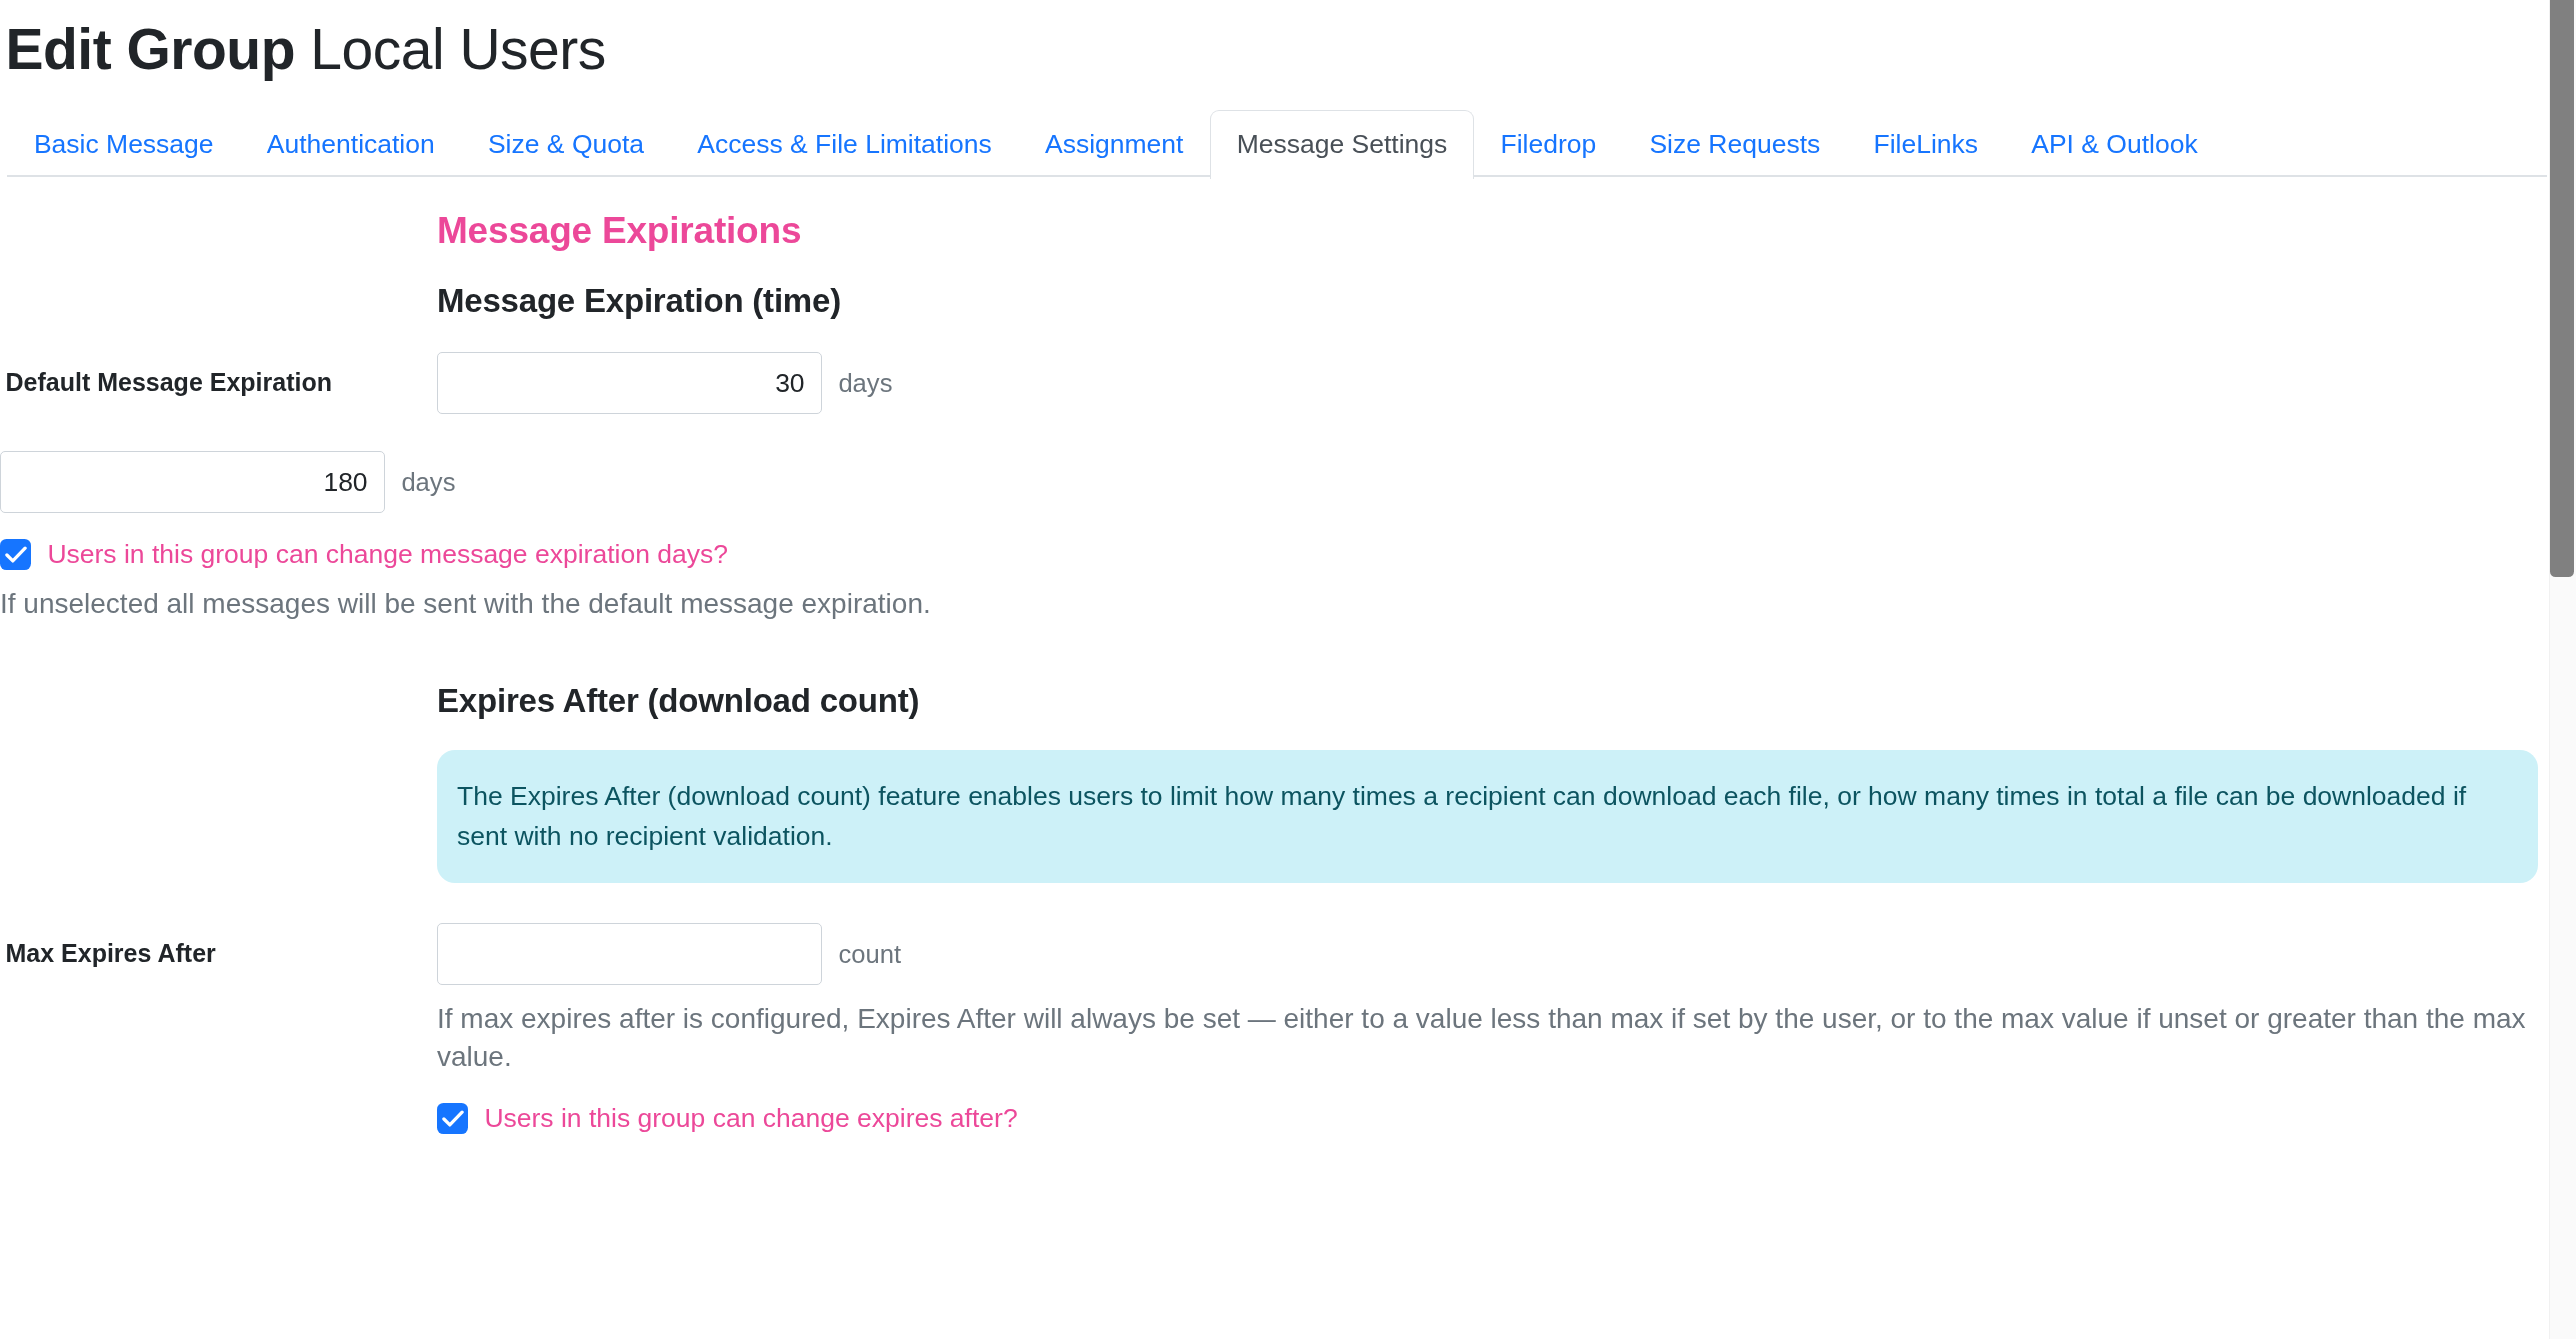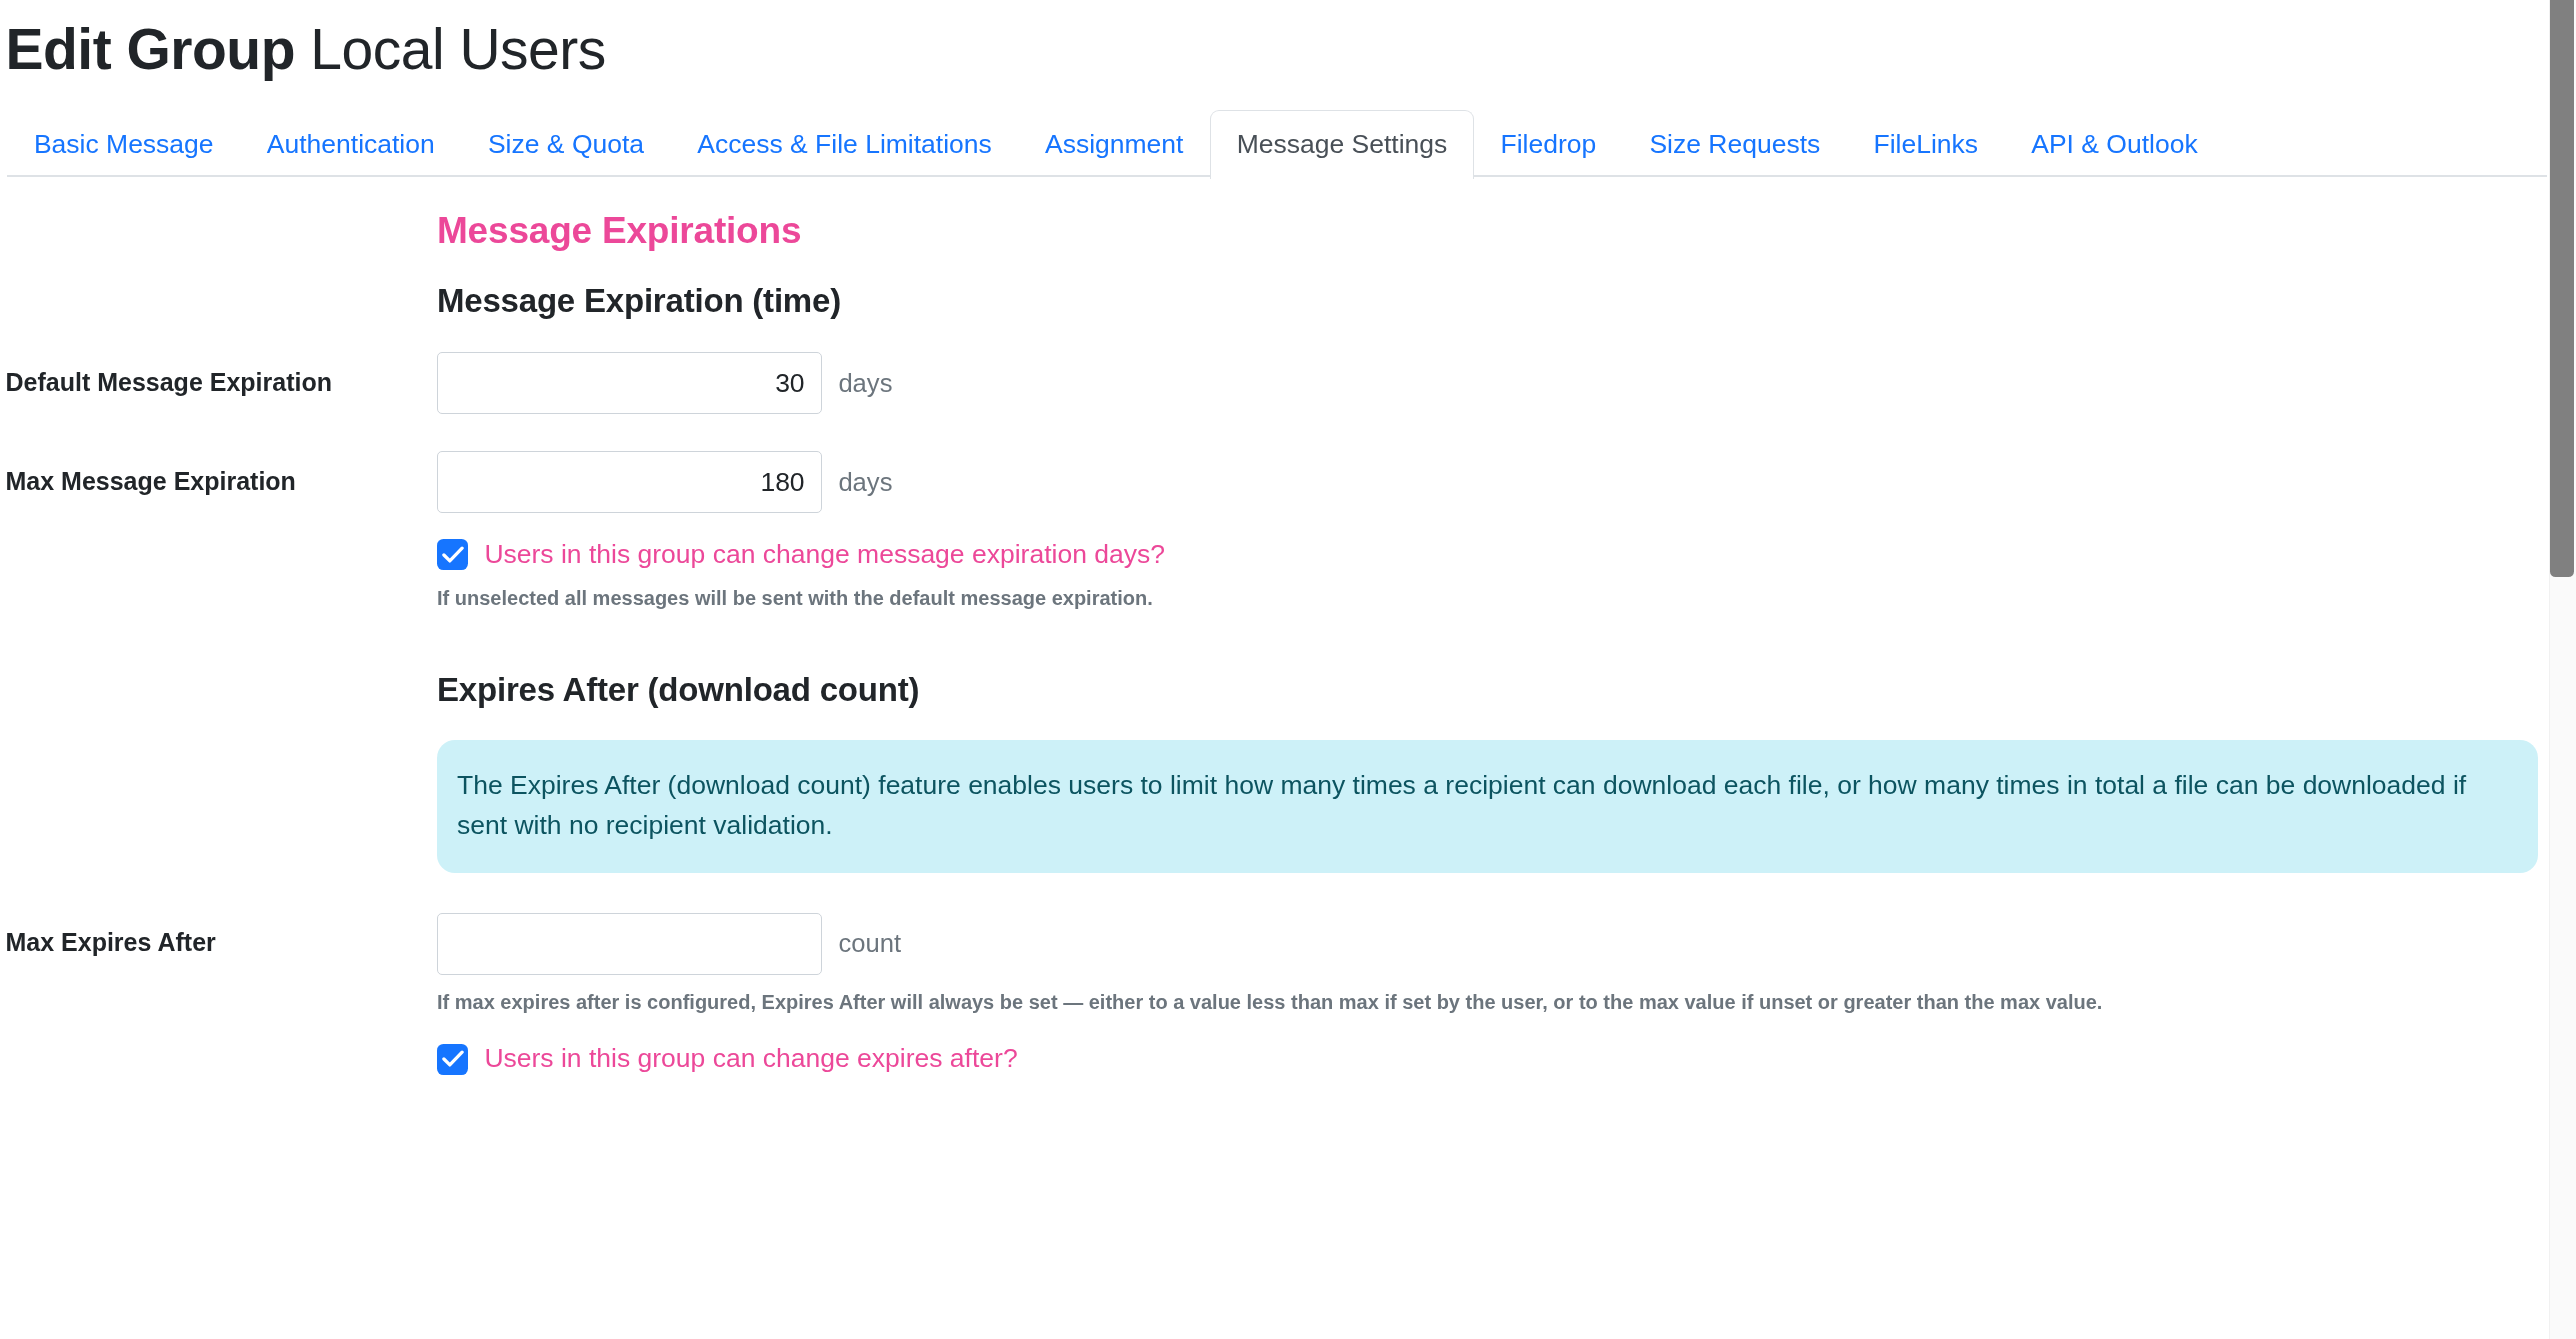--- a/index.html
+++ b/index.html
@@ -144,24 +144,23 @@
     outline: none;
   }
   .input-suffix {
     font-size: 25.6px;
     color: #6c757d;
     margin-left: 16.4px;
     white-space: nowrap;
   }
 
   .help-text {
-    font-size: 20px;
+    font-size: 28px;
     line-height: 1.35;
     color: #6c757d;
-    font-weight: bold;
   }
 
   .check-row {
     display: flex;
     align-items: center;
   }
   .checkbox {
     width: 31px;
     height: 31px;
     flex: 0 0 31px;
@@ -269,23 +268,20 @@
       <div class="input-line">
         <input class="text-input" type="text" value="30" style="">
         <span class="input-suffix">days</span>
       </div>
     </div>
   </div>
 
   <div style="height:37px"></div>
 
   <div class="row">
-    <div class="label-col">
-      <div class="field-label" style="padding-top:12.8px">Max Message Expiration</div>
-    </div>
     <div class="field-col">
       <div class="input-line">
         <input class="text-input" type="text" value="180" style="">
         <span class="input-suffix">days</span>
       </div>
 
       <div style="height:25.6px"></div>
 
       <div class="check-row">
         <span class="checkbox">

